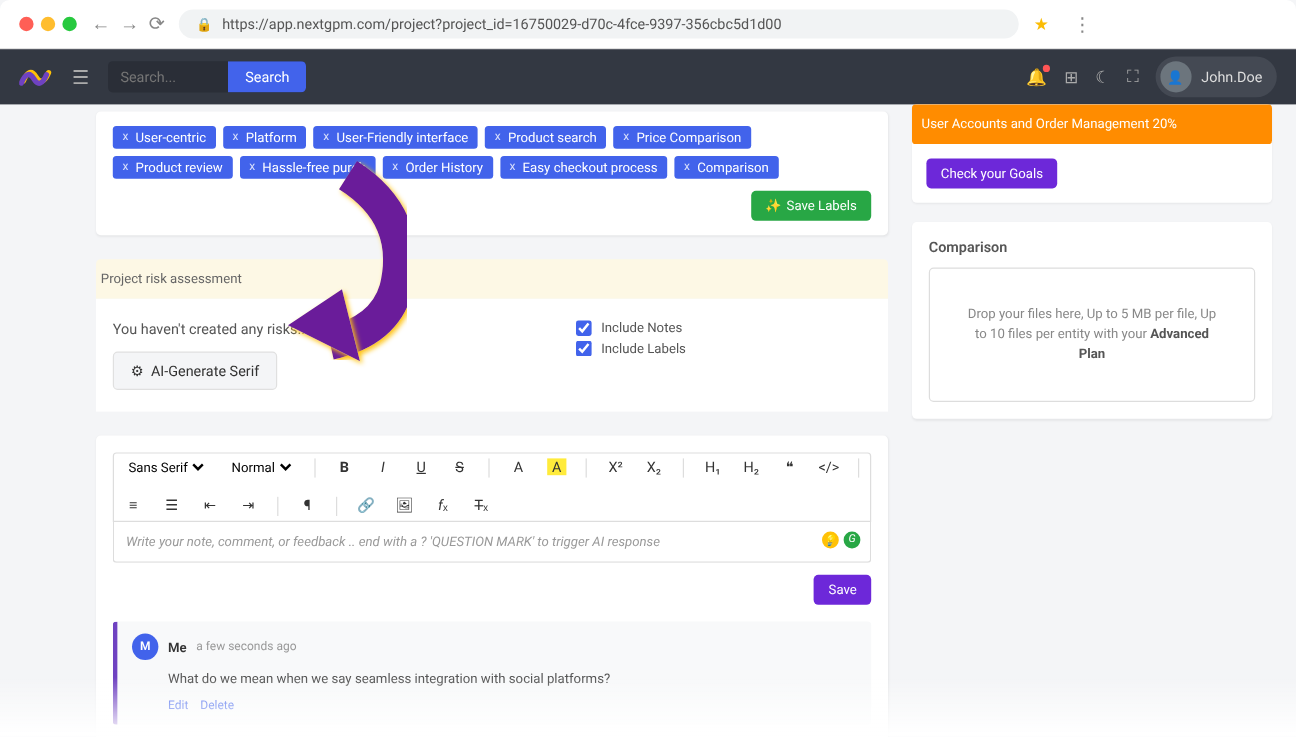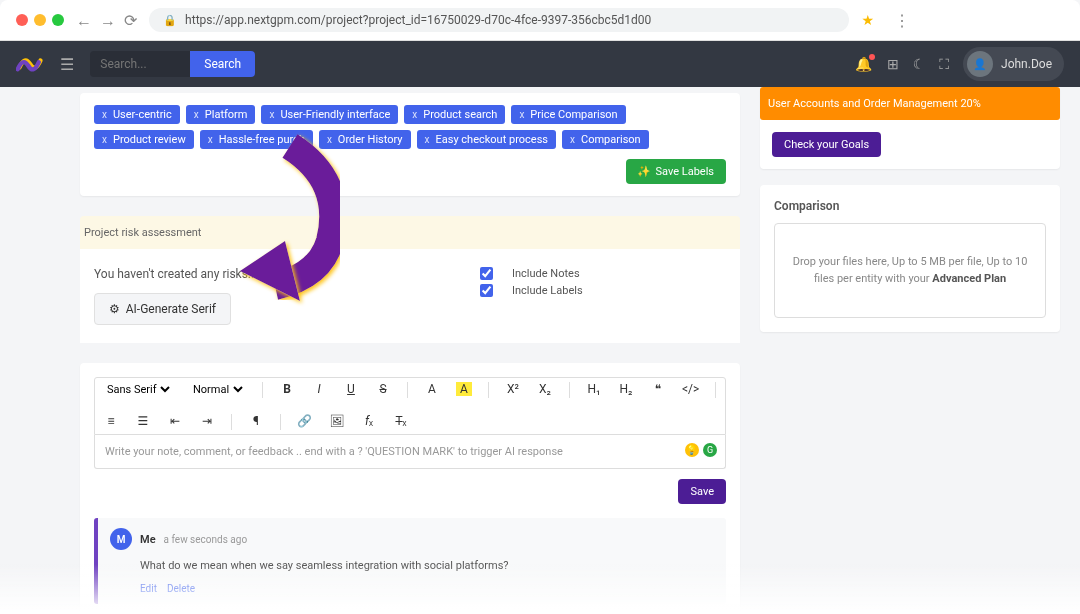--- a/index.html
+++ b/index.html
@@ -31,54 +31,54 @@
 .left-col{flex:1;min-width:0;padding-left:60px}
 .right-col{width:300px;display:flex;flex-direction:column;gap:16px}
 .card{background:#fff;border-radius:4px;box-shadow:0 1px 2px rgba(0,0,0,.06);padding:14px}
 .labels-card{padding:12px 14px}
 .label-chips{display:flex;flex-wrap:wrap;gap:6px}
 .chip{background:#4263eb;color:#fff;font-size:11px;padding:3px 8px;border-radius:3px;display:flex;align-items:center;gap:6px}
 .chip-x{cursor:pointer;font-size:10px;opacity:.8}
 .save-labels-wrap{display:flex;justify-content:flex-end;margin-top:10px}
 .btn{border:none;padding:6px 12px;border-radius:4px;font-size:11px;cursor:pointer;display:inline-flex;align-items:center;gap:4px}
 .btn-green{background:#28a745;color:#fff}
-.btn-blue{background:#4c1d95;color:#fff}
+.btn-blue{background:#6d28d9;color:#fff}
 .risk-banner{background:#fdf8e5;padding:10px 4px;font-size:11px;color:#666;border-radius:4px 4px 0 0}
 .risk-body{background:#fff;padding:18px 14px;position:relative}
 .risk-empty{font-size:12px;color:#555;margin-bottom:12px}
 .ai-gen-btn{background:#f4f5f7;border:1px solid #e0e0e0;padding:8px 14px;border-radius:4px;font-size:12px;color:#333;cursor:pointer;display:inline-flex;align-items:center;gap:6px}
 .includes{position:absolute;left:400px;top:18px;display:flex;flex-direction:column;gap:4px}
-.checkbox-row{display:flex;align-items:flex-end;gap:19px;font-size:11px;color:#555}
+.checkbox-row{display:flex;align-items:flex-end;gap:8px;font-size:11px;color:#555}
 .checkbox{width:13px;height:13px;accent-color:#4263eb}
 .arrow-overlay{position:absolute;pointer-events:none;z-index:10}
 .notes-card{margin-top:20px}
 .notes-title{font-size:14px;color:#333;margin-bottom:12px}
 .editor-toolbar{border:1px solid #ddd;background:#fff;padding:4px 8px;display:flex;align-items:flex-start;gap:16px;flex-wrap:wrap;border-radius:3px 3px 0 0}
 .tb-select{border:none;font-size:11px;background:transparent;cursor:pointer}
 .tb-btn{border:none;background:transparent;cursor:pointer;font-size:12px;color:#333;min-width:16px}
 .tb-sep{width:1px;height:16px;background:#ddd}
-.editor-area{border:1px solid #ddd;border-top:none;padding:10px;font-size:11px;color:#999;position:relative;border-radius:0 0 3px 3px}
+.editor-area{border:1px solid #ddd;border-top:none;padding:10px;font-size:11px;color:#999;font-style:italic;position:relative;border-radius:0 0 3px 3px}
 .editor-badges{position:absolute;right:8px;top:8px;display:flex;gap:4px}
 .badge-circ{width:14px;height:14px;border-radius:50%;display:flex;align-items:center;justify-content:center;font-size:9px}
 .badge-y{background:#ffc107;color:#fff}
 .badge-g{background:#28a745;color:#fff}
 .save-note-wrap{display:flex;justify-content:flex-end;margin-top:10px}
 .note-item{border-left:4px solid;background:#f8f9fa;padding:10px 12px;margin-top:14px;border-radius:3px}
 .note-purple{border-color:#6f42c1}
 .note-head{display:flex;align-items:center;gap:8px;margin-bottom:8px}
 .note-avatar{width:22px;height:22px;border-radius:50%;display:flex;align-items:center;justify-content:center;color:#fff;font-size:10px;font-weight:600}
 .av-blue{background:#4263eb}
 .note-author{font-size:11px;font-weight:600;color:#333}
 .note-time{font-size:10px;color:#999}
 .note-body{font-size:11px;color:#555;line-height:1.5;margin-left:30px}
 .note-actions{margin-left:30px;margin-top:8px;display:flex;gap:10px}
 .note-action{font-size:10px;color:#4263eb;cursor:pointer}
 .goal-bar{background:#ff8c00;color:#fff;padding:10px 8px;font-size:11px;border-radius:3px}
 .attach-title{font-size:12px;color:#555;font-weight:600;margin-bottom:10px}
-.dropzone{border:1px solid #ddd;border-radius:4px;padding:30px 12px;text-align:center;font-size:11px;color:#888;line-height:1.5}
+.dropzone{border:1px solid #ddd;border-radius:4px;padding:30px 29px;text-align:center;font-size:11px;color:#888;line-height:1.5}
 .dropzone b{color:#555}
 .fade-bottom{position:fixed;left:0;right:0;bottom:0;height:50px;background:linear-gradient(transparent,#fff);pointer-events:none}
 </style>
 </head>
 <body>
 
 <div class="browser-chrome">
   <div class="window-controls">
     <div class="wc red"></div>
     <div class="wc yellow"></div>

